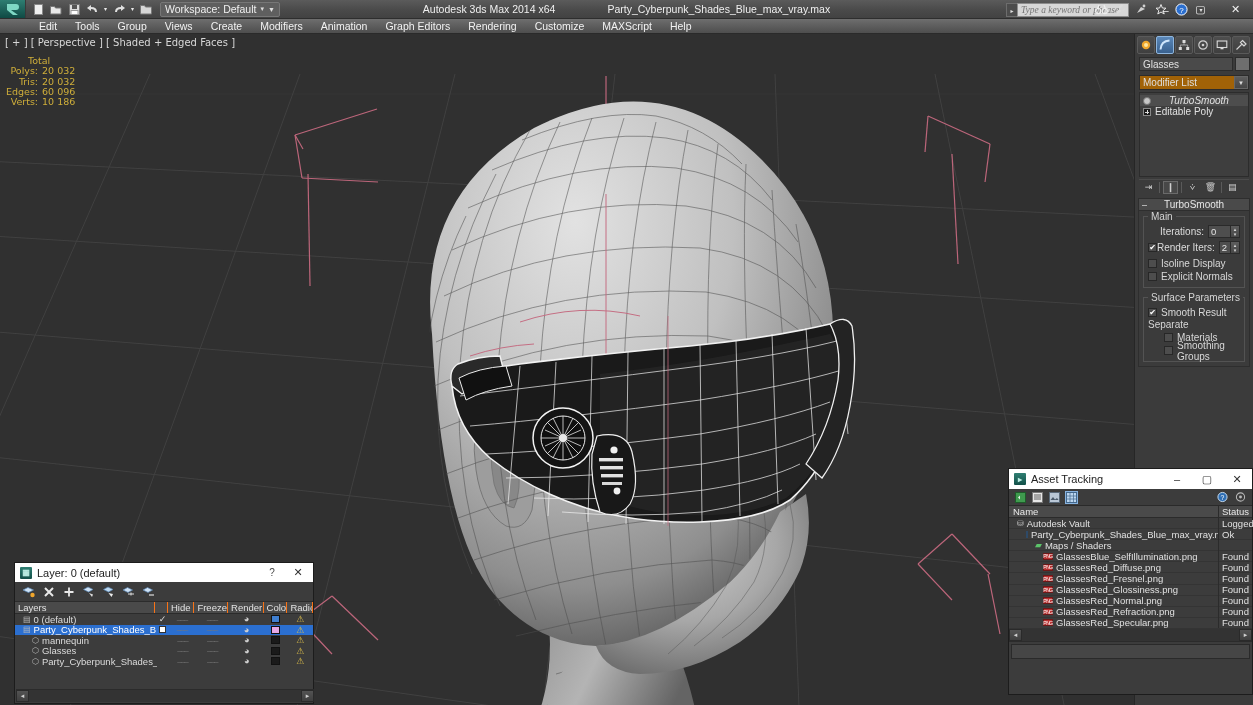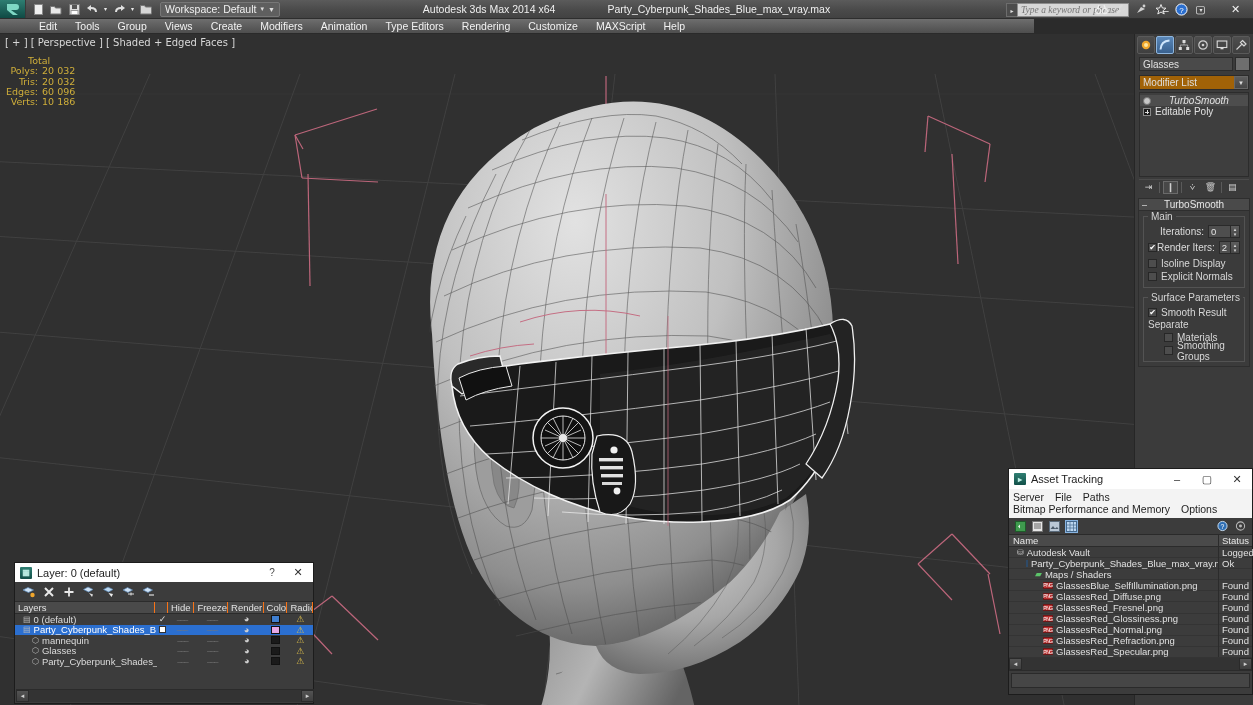--- a/index.html
+++ b/index.html
@@ -61,21 +61,21 @@
     font-style: italic; font-size: 9.5px; color: #6e6e6e;
     padding: 0 3px; font-family: "Liberation Serif", serif;
   }
   .title-icons { position: absolute; right: 45px; top: 2px; display: flex; gap: 6px; align-items: center; }
   .ti { width: 14px; height: 14px; display: flex; align-items: center; justify-content: center; font-size: 10px; color: #e5e5e5; }
   .wbtns { position: absolute; right: 0; top: 0; display: flex; height: 19px; }
   .wbtn { width: 35px; height: 19px; display: flex; align-items: center; justify-content: center; font-size: 11px; color: #f2f2f2; }
 
   
   .menubar {
-    position: absolute; left: 0; top: 19px; width: 1034px; height: 15px;
+    position: absolute; left: 0; top: 19px; width: 1253px; height: 15px;
     background: linear-gradient(#6e6e6e, #5a5a5a 60%, #4e4e4e);
     border-bottom: 1px solid #2a2a2a;
     display: flex; align-items: center; padding-left: 30px;
   }
   .menu-item {
     padding: 0 9px; height: 15px; line-height: 15px;
     font-size: 10.5px; color: #f2f2f2; white-space: nowrap;
   }
 
   
@@ -423,21 +423,21 @@
   </div>
 
   <div class="menubar">
     <div class="menu-item">Edit</div>
     <div class="menu-item">Tools</div>
     <div class="menu-item">Group</div>
     <div class="menu-item">Views</div>
     <div class="menu-item">Create</div>
     <div class="menu-item">Modifiers</div>
     <div class="menu-item">Animation</div>
-    <div class="menu-item">Type Editors</div>
+    <div class="menu-item">Graph Editors</div>
     <div class="menu-item">Rendering</div>
     <div class="menu-item">Customize</div>
     <div class="menu-item">MAXScript</div>
     <div class="menu-item">Help</div>
   </div>
 
   <div class="viewport">
     <svg width="1134" height="671" viewBox="0 0 1134 671" style="position:absolute;left:0;top:0;">
       <defs>
         <radialGradient id="skullGrad" cx="36%" cy="22%" r="82%">
@@ -963,23 +963,20 @@
     <div class="dlg-title">
       <span class="dicon">▸</span>
       <span>Asset Tracking</span>
       <span class="dlg-ctrls">
         <span class="dlg-ctrl">–</span>
         <span class="dlg-ctrl">▢</span>
         <span class="dlg-ctrl close">✕</span>
       </span>
     </div>
 
-    <div class="at-menubar">
-      <span>Server</span><span>File</span><span>Paths</span><span>Bitmap Performance and Memory</span><span>Options</span>
-    </div>
 
     <div class="at-toolbar">
       <div class="at-tb-ic">
         <svg width="11" height="11" viewBox="0 0 11 11">
             <rect x="0.5" y="0.5" width="10" height="10" fill="#3f9a4e" stroke="#1e5c2a"></rect>
             <path d="M3 5.5 L5 3.5 L5 7.5 Z" fill="#e8f5e9"></path>
           </svg>
       </div>
       <div class="at-tb-ic">
         <svg width="11" height="11" viewBox="0 0 11 11">

